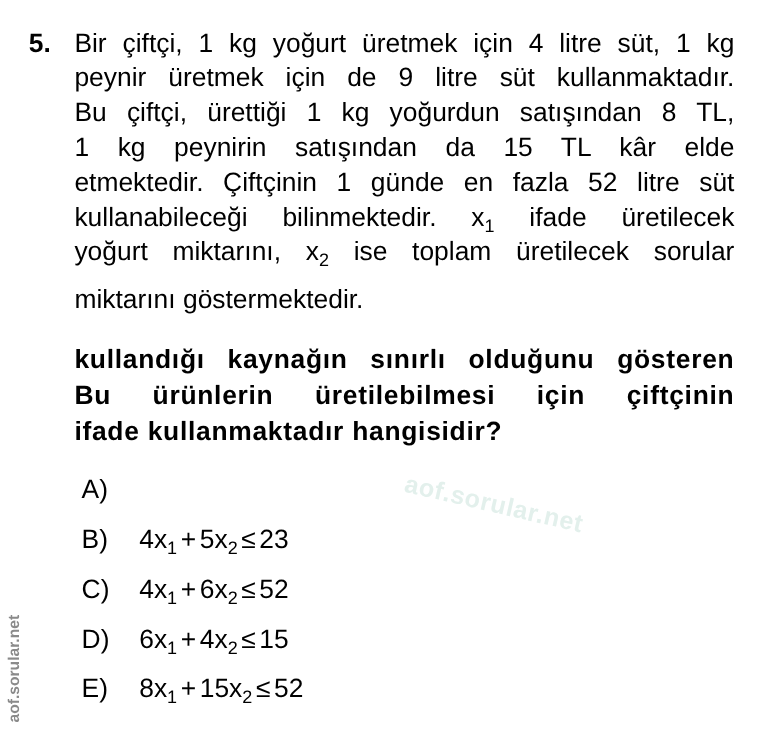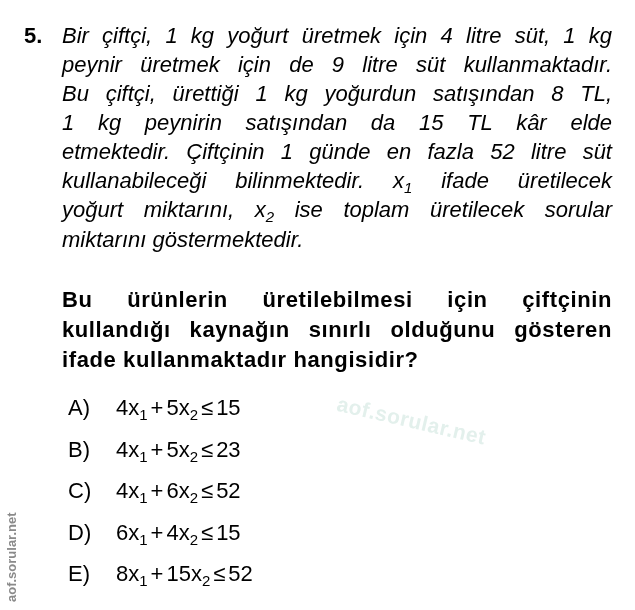--- a/index.html
+++ b/index.html
@@ -30,24 +30,24 @@
       width: 550px;
       font-size: 22px;
       line-height: 28.9px;
       text-align: justify;
     }
     .stem .line {
       display: block;
       white-space: nowrap;
       text-align-last: justify;
       text-align: justify;
-      font-style: italic;
     }
     .stem .line.last {
       text-align-last: left;
+      margin-top: 10px;
     }
     .stem .line.sub-line {
       height: 29.5px;
     }
     sub {
       font-size: 15px;
       line-height: 0;
       vertical-align: -5px;
     }
     .prompt {
@@ -124,31 +124,30 @@
   <span class="line">peynir üretmek için de 9 litre süt kullanmaktadır.</span>
   <span class="line">Bu çiftçi, ürettiği 1 kg yoğurdun satışından 8 TL,</span>
   <span class="line">1 kg peynirin satışından da 15 TL kâr elde</span>
   <span class="line">etmektedir. Çiftçinin 1 günde en fazla 52 litre süt</span>
   <span class="line sub-line"><span>kullanabileceği bilinmektedir. x</span><sub>1</sub><span> ifade üretilecek</span></span>
   <span class="line sub-line"><span>yoğurt miktarını, x</span><sub>2</sub><span> ise toplam üretilecek sorular</span></span>
   <span class="line last">miktarını göstermektedir.</span>
 </div>
 
 <div class="prompt">
+  <span class="line">kullandığı kaynağın sınırlı olduğunu gösteren</span>
   <span class="line">Bu ürünlerin üretilebilmesi için çiftçinin</span>
-  <span class="line">kullandığı kaynağın sınırlı olduğunu gösteren</span>
   <span class="line last">ifade kullanmaktadır hangisidir?</span>
 </div>
 
 <div class="watermark-diag">aof.sorular.net</div>
 
 <div class="options">
   <div class="option">
     <span class="letter">A)</span>
-    <span class="expr"><span>4x</span><sub>1</sub><span class="op">+</span><span>5x</span><sub>2</sub><span class="op">≤</span><span>15</span></span>
   </div>
   <div class="option">
     <span class="letter">B)</span>
     <span class="expr"><span>4x</span><sub>1</sub><span class="op">+</span><span>5x</span><sub>2</sub><span class="op">≤</span><span>23</span></span>
   </div>
   <div class="option">
     <span class="letter">C)</span>
     <span class="expr"><span>4x</span><sub>1</sub><span class="op">+</span><span>6x</span><sub>2</sub><span class="op">≤</span><span>52</span></span>
   </div>
   <div class="option">

